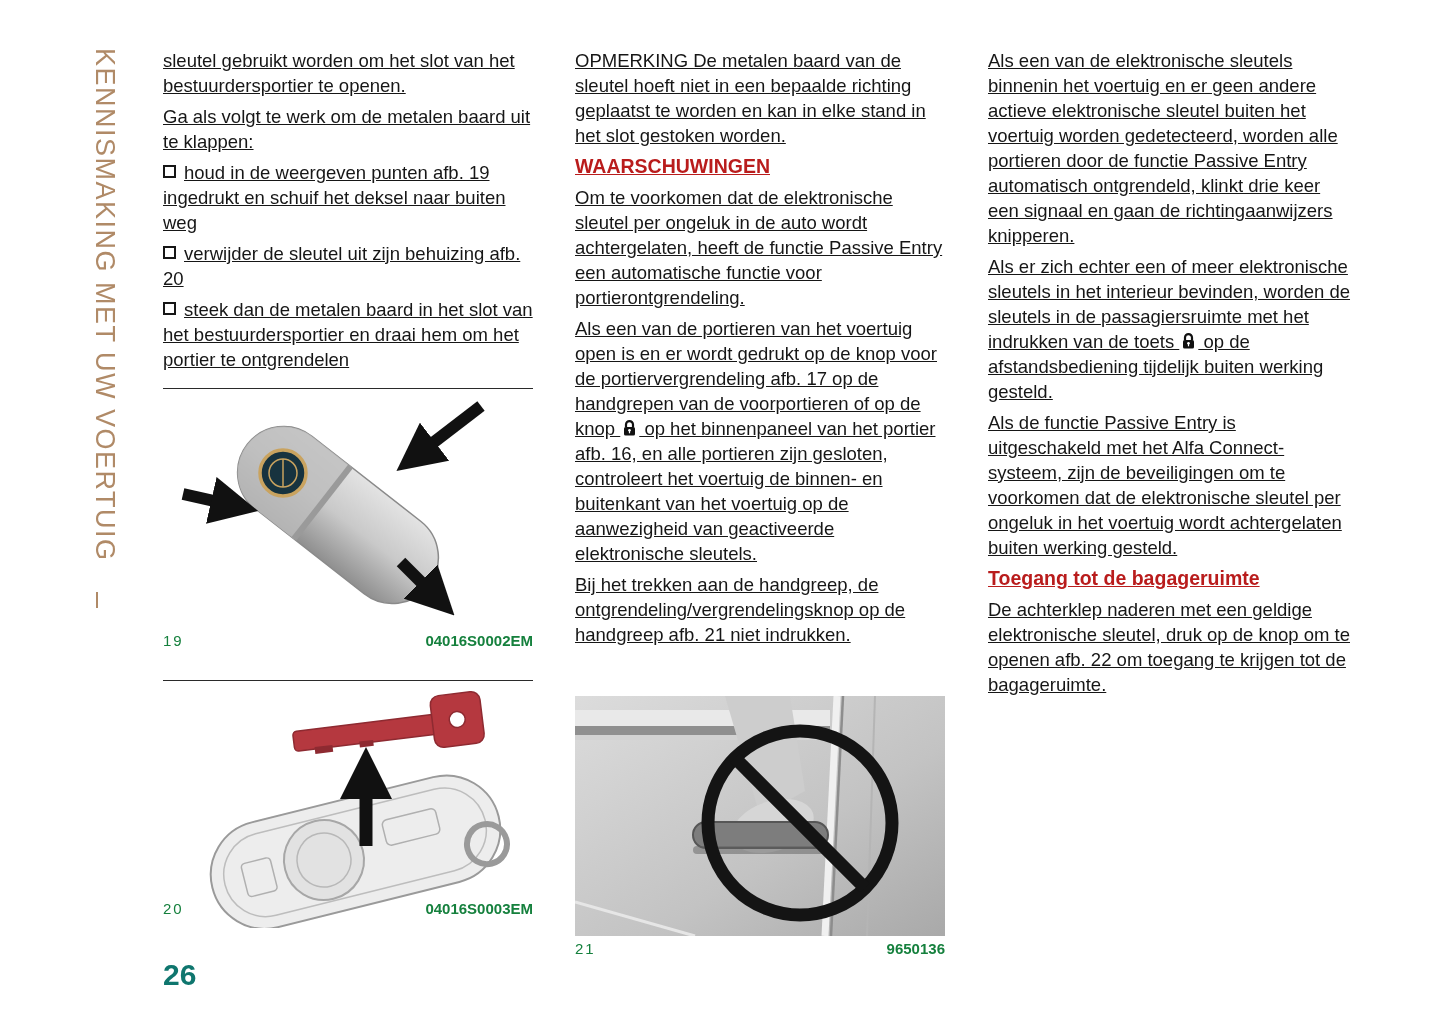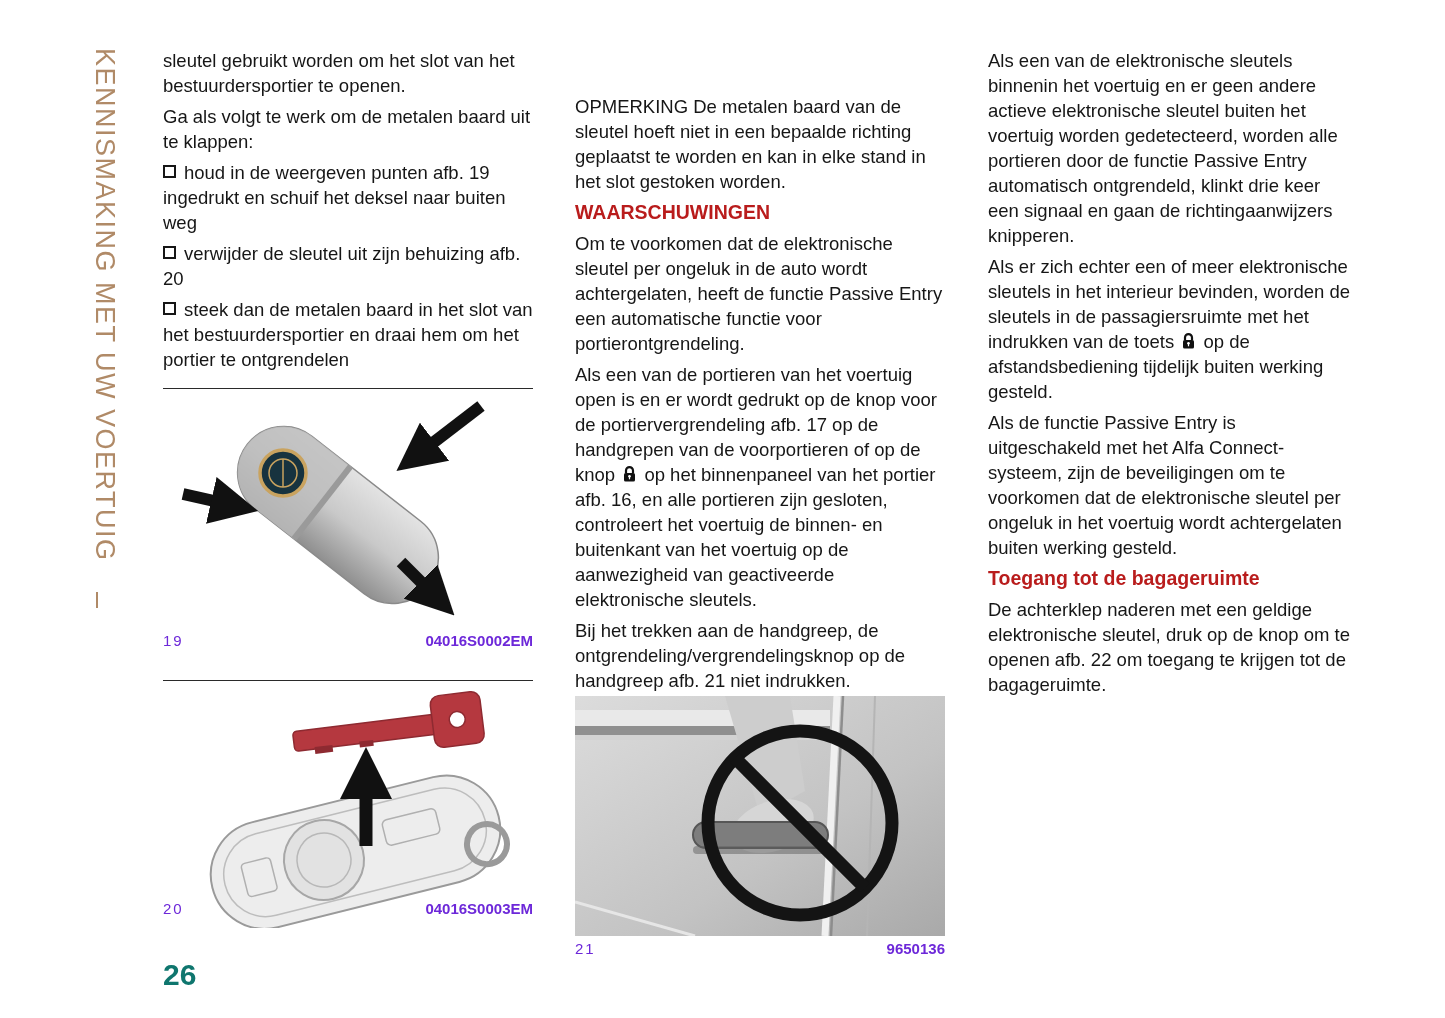--- a/index.html
+++ b/index.html
@@ -11,36 +11,36 @@
   .sidebar-title{
     position:absolute;left:76px;top:48px;height:560px;width:44px;
     writing-mode:vertical-rl;
     font-size:27px;letter-spacing:1.5px;color:#b08a67;font-weight:400;
     white-space:nowrap;
   }
   .sidebar-tick{position:absolute;left:96px;top:592px;width:2px;height:16px;background:#b08a67;}
 
   .col{position:absolute;top:48px;font-size:18.5px;line-height:25px;text-align:left;}
   .col1{left:163px;width:372px;}
-  .col2{left:575px;width:372px;margin-top:46px;}
+  .col2{left:575px;width:372px;}
   .col3{left:988px;width:365px;}
-  .col p{margin:0 0 6px 0;}
+  .col p{margin:0 0 6px 0;text-decoration:underline;}
   .red-head{color:#b91c1c;font-weight:bold;font-size:19.5px;margin:8px 0 4px 0;}
   .sq{
     display:inline-block;width:9px;height:9px;border:2px solid #161616;
     margin-right:8px;transform:translateY(-1px);
   }
   .lock{vertical-align:-2px;margin:0 2px;}
   b.inlinebold{font-weight:bold;}
 
   .hrule{position:absolute;left:163px;width:370px;height:1px;background:#2a2a2a;}
   .figure{position:absolute;}
   .fig-caption{
     position:absolute;display:flex;justify-content:space-between;align-items:baseline;
-    width:370px;font-size:15px;color:#6d28d9;
+    width:370px;font-size:15px;color:#15803d;
   }
   .fig-num{font-weight:400;letter-spacing:2px;}
   .fig-code{font-weight:bold;}
   .page-number{
     position:absolute;left:163px;top:958px;font-size:30px;font-weight:bold;color:#0f766e;
   }
 </style>
 </head>
 <body>
 

